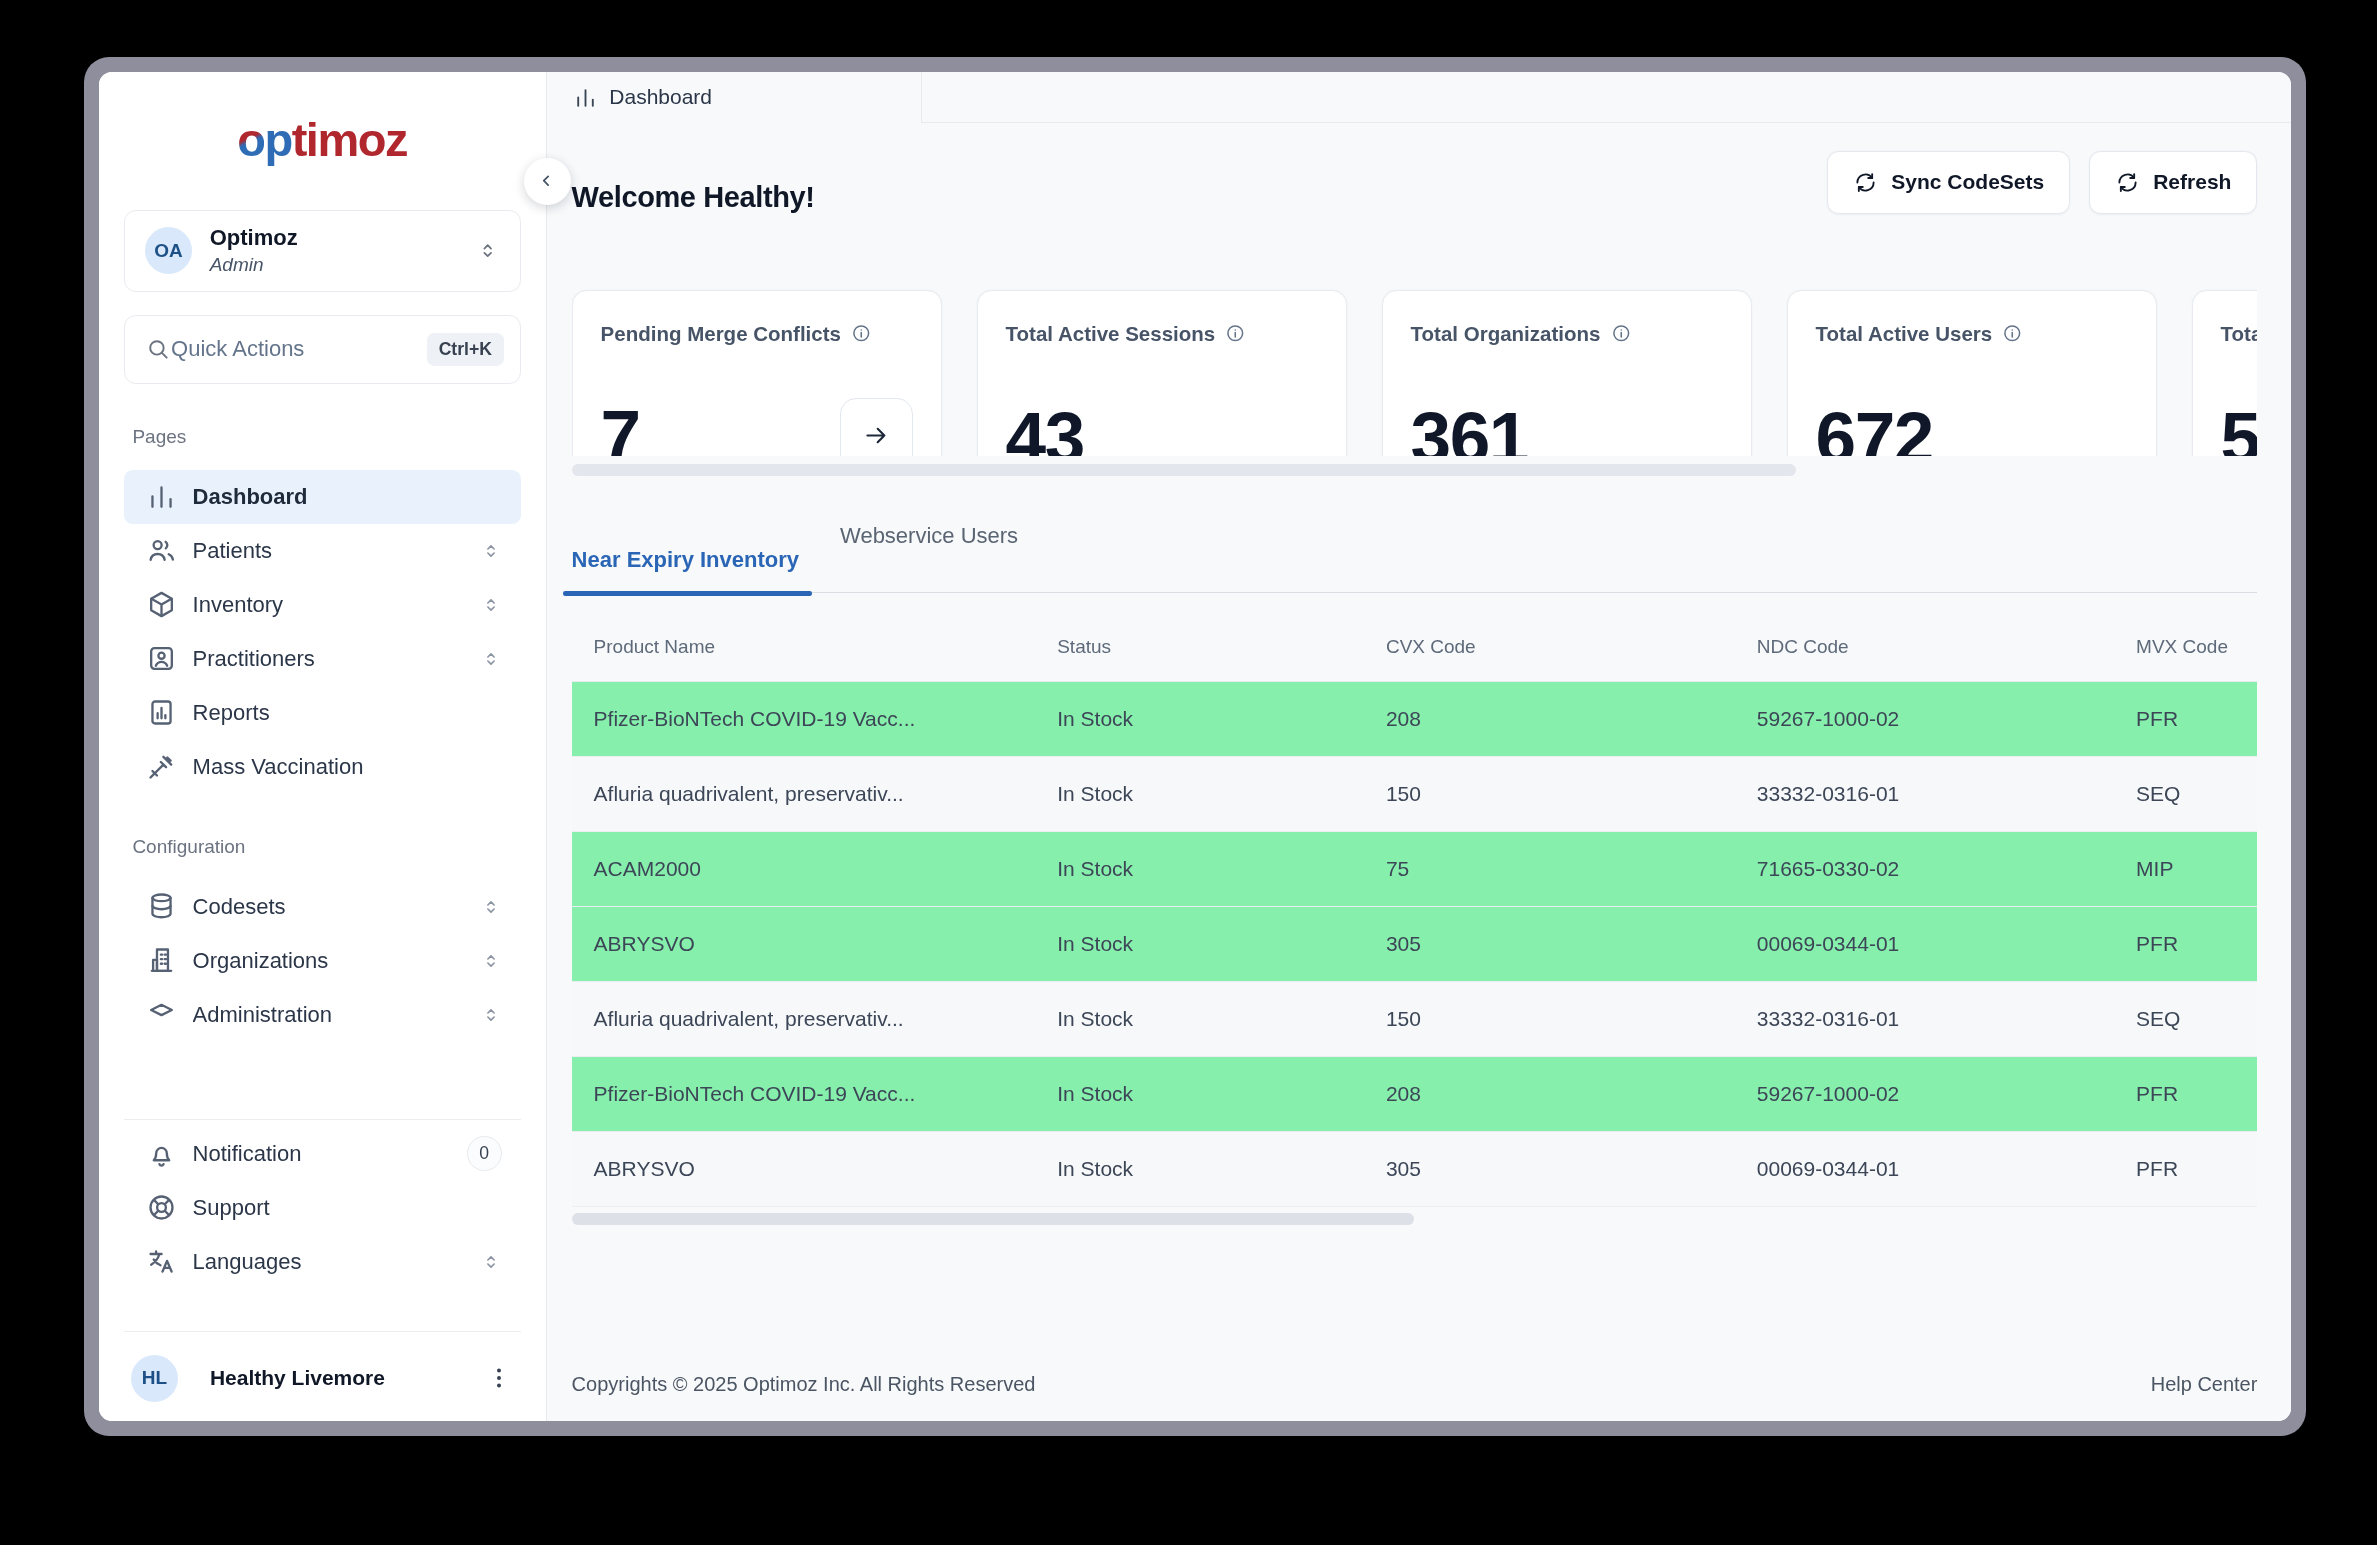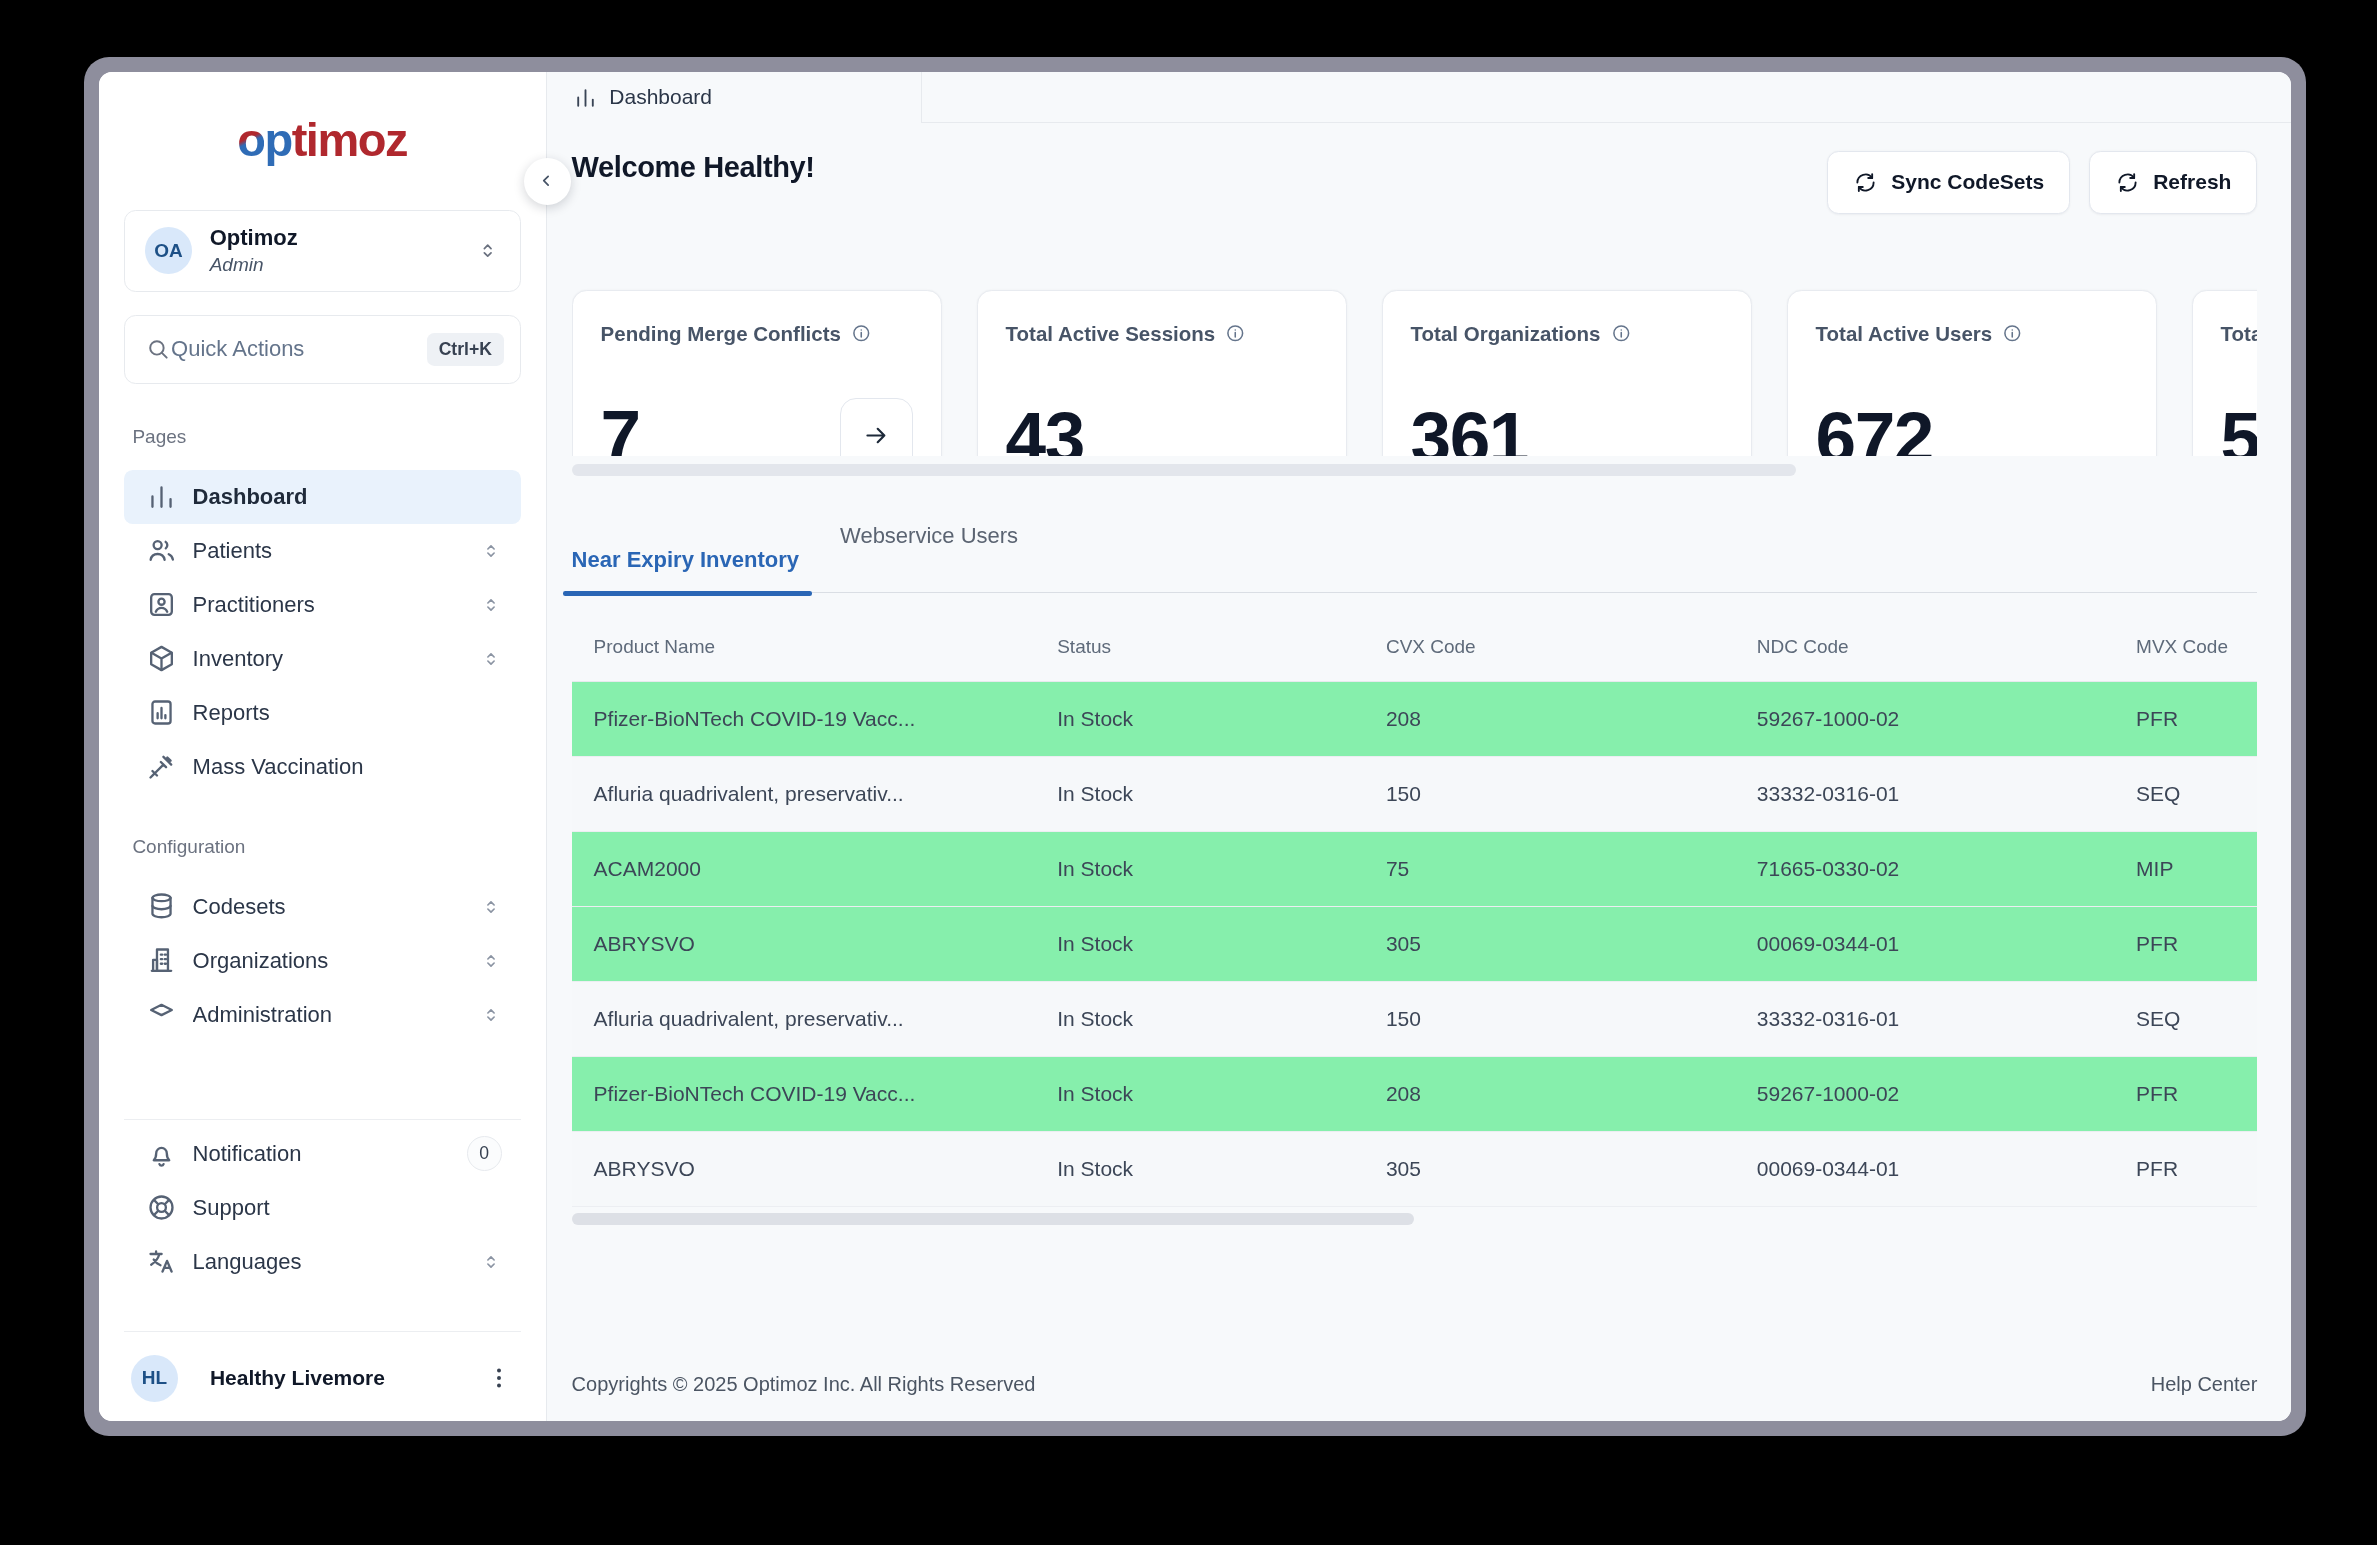--- a/index.html
+++ b/index.html
@@ -78,21 +78,21 @@
   main { flex:1; background:var(--main-bg,#f7f9fb); display:flex; flex-direction:column; min-width:0; }
   .tabbar { height:51px; flex:none; display:flex; }
   .tab { width:374px; flex:none; display:flex; align-items:center; gap:11.7px; padding-left:26px;
             cursor:pointer; }
   .tab .ic { width:25px; height:25px; color:#3a4556; }
   .tab-label { font-size:21px; color:#2b3648; }
   .tabbar-rest { flex:1; border-left:1.5px solid var(--border,#e7eaee);
             border-bottom:1.5px solid var(--border,#e7eaee); }
 
   .main-body { flex:1; display:flex; flex-direction:column; padding:0 34px 0 25px; overflow:hidden; }
-  .welcome-row { margin-top:28px; height:63px; display:flex; align-items:flex-start;gap:45px; }
+  .welcome-row { margin-top:28px; height:63px; display:flex; align-items:flex-end;gap:45px; }
   h1 { font-size:29px; font-weight:800; color:var(--text-primary,#101828); letter-spacing:-0.4px; }
   .hdr-buttons { margin-left:auto; display:flex; gap:19px; }
   .hbtn { height:63px; padding:0 25px; background:#fff; border:1.5px solid #e3e7ee;
             border-radius:11.7px; display:flex; align-items:center; gap:13px; font-size:21px;
             font-weight:700; color:var(--text-primary,#101828); cursor:pointer;
             font-family:inherit; box-shadow:0 0.7px 2.2px rgba(16,24,40,.05); }
   .hbtn .ic { width:25px; height:25px; stroke-width:2.2; }
 
   .stats-clip { margin-top:32px; height:210px; overflow:hidden; flex:none; }
   .stats-row { display:flex; gap:35px;margin-top:44px; }
@@ -206,42 +206,42 @@
                 <svg viewBox="0 0 24 24">
                   <path d="M8.6 9.8L12 6.4l3.4 3.4"></path>
                   <path d="M8.6 14.2L12 17.6l3.4-3.4"></path>
                 </svg>
               </span>
             </div>
 
             <div class="nav-item">
               <span class="ic nav-ic">
                 <svg viewBox="0 0 24 24">
+                  <path d="M12 3l8 4.5v9L12 21l-8-4.5v-9L12 3z"></path>
+                  <path d="M4.2 7.6L12 12l7.8-4.4M12 12v8.8"></path>
+                </svg>
+              </span>
+              <span class="nav-label">Inventory</span>
+              <span class="ic nav-chevron">
+                <svg viewBox="0 0 24 24">
+                  <path d="M8.6 9.8L12 6.4l3.4 3.4"></path>
+                  <path d="M8.6 14.2L12 17.6l3.4-3.4"></path>
+                </svg>
+              </span>
+            </div>
+
+            <div class="nav-item">
+              <span class="ic nav-ic">
+                <svg viewBox="0 0 24 24">
                   <rect x="4" y="4" width="16" height="16" rx="2.5"></rect>
                   <circle cx="12" cy="9.8" r="2.4"></circle>
                   <path d="M7.6 17.6c.9-2 2.6-3 4.4-3s3.5 1 4.4 3"></path>
                 </svg>
               </span>
               <span class="nav-label">Practitioners</span>
-              <span class="ic nav-chevron">
-                <svg viewBox="0 0 24 24">
-                  <path d="M8.6 9.8L12 6.4l3.4 3.4"></path>
-                  <path d="M8.6 14.2L12 17.6l3.4-3.4"></path>
-                </svg>
-              </span>
-            </div>
-
-            <div class="nav-item">
-              <span class="ic nav-ic">
-                <svg viewBox="0 0 24 24">
-                  <path d="M12 3l8 4.5v9L12 21l-8-4.5v-9L12 3z"></path>
-                  <path d="M4.2 7.6L12 12l7.8-4.4M12 12v8.8"></path>
-                </svg>
-              </span>
-              <span class="nav-label">Inventory</span>
               <span class="ic nav-chevron">
                 <svg viewBox="0 0 24 24">
                   <path d="M8.6 9.8L12 6.4l3.4 3.4"></path>
                   <path d="M8.6 14.2L12 17.6l3.4-3.4"></path>
                 </svg>
               </span>
             </div>
 
             <div class="nav-item">
               <span class="ic nav-ic">

